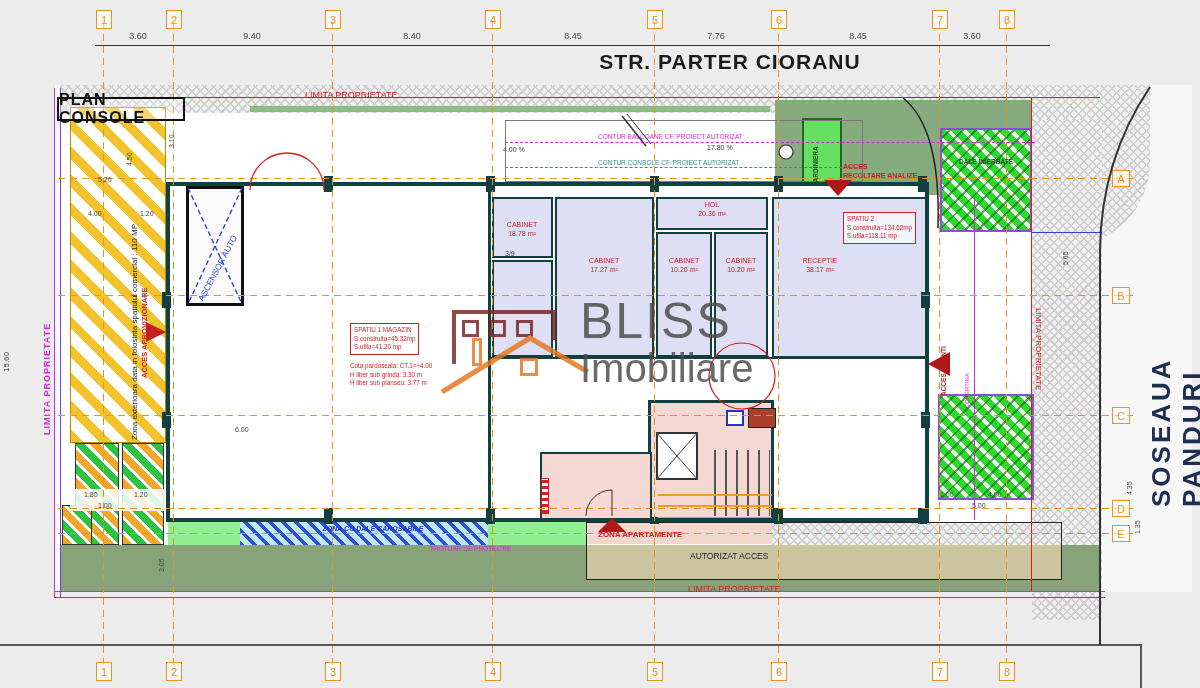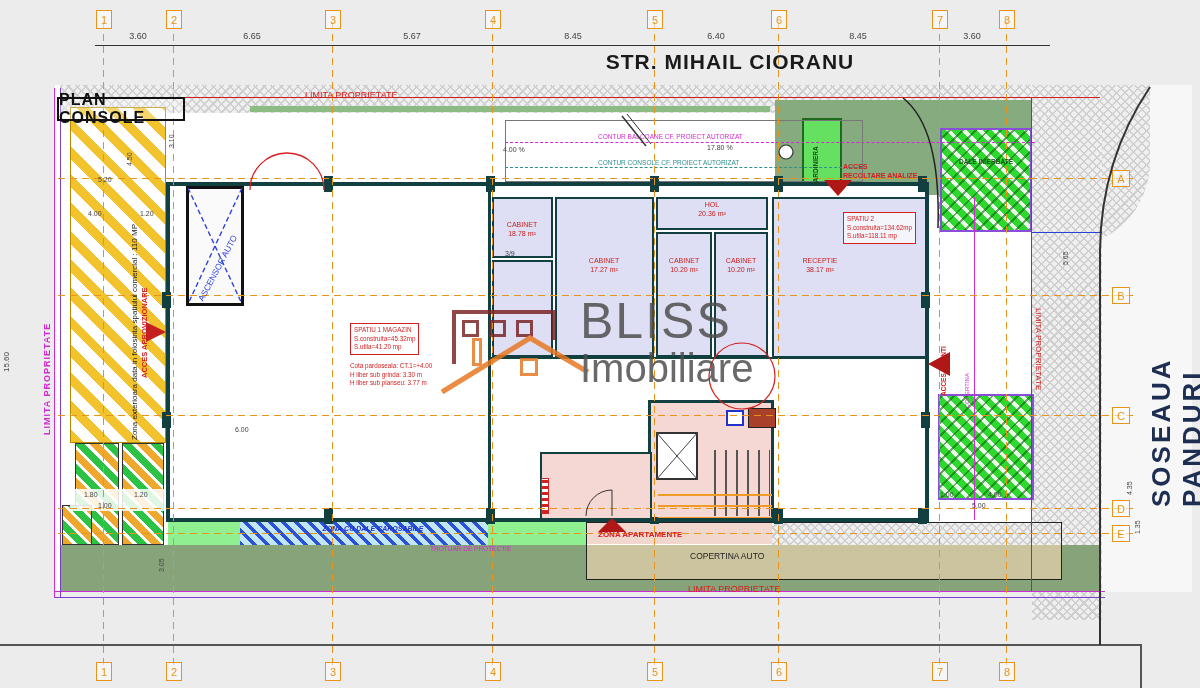--- a/index.html
+++ b/index.html
@@ -129,21 +129,21 @@
   <div class="abs ov" style="left:654px;top:20px;height:645px;"></div>
   <div class="abs ov" style="left:778px;top:20px;height:645px;"></div>
   <div class="abs ov" style="left:939px;top:20px;height:645px;"></div>
   <div class="abs ov" style="left:1006px;top:20px;height:645px;"></div>
   <div class="abs oh" style="left:58px;top:178px;width:1076px;"></div>
   <div class="abs oh" style="left:58px;top:295px;width:1076px;"></div>
   <div class="abs oh" style="left:58px;top:415px;width:1076px;"></div>
   <div class="abs oh" style="left:58px;top:508px;width:1076px;"></div>
   <div class="abs oh" style="left:58px;top:533px;width:1076px;"></div>
 
-  <div class="abs" style="left:595px;top:50px;width:270px;text-align:center;font-size:21px;font-weight:bold;color:#1a1a1a;letter-spacing:1px;">STR. MIHAIL CIORANU</div>
+  <div class="abs" style="left:595px;top:50px;width:270px;text-align:center;font-size:21px;font-weight:bold;color:#1a1a1a;letter-spacing:1px;">STR. PARTER CIORANU</div>
   <div class="abs" style="left:95px;top:45px;width:955px;height:0;border-top:1px solid #333;"></div>
 
   <div class="abs gmark" style="left:96px;top:10px;">1</div>
   <div class="abs gmark" style="left:166px;top:10px;">2</div>
   <div class="abs gmark" style="left:325px;top:10px;">3</div>
   <div class="abs gmark" style="left:485px;top:10px;">4</div>
   <div class="abs gmark" style="left:647px;top:10px;">5</div>
   <div class="abs gmark" style="left:771px;top:10px;">6</div>
   <div class="abs gmark" style="left:932px;top:10px;">7</div>
   <div class="abs gmark" style="left:999px;top:10px;">8</div>
@@ -157,24 +157,24 @@
   <div class="abs gmark" style="left:932px;top:662px;">7</div>
   <div class="abs gmark" style="left:999px;top:662px;">8</div>
 
   <div class="abs lmark" style="left:1112px;top:170px;">A</div>
   <div class="abs lmark" style="left:1112px;top:287px;">B</div>
   <div class="abs lmark" style="left:1112px;top:407px;">C</div>
   <div class="abs lmark" style="left:1112px;top:500px;">D</div>
   <div class="abs lmark" style="left:1112px;top:525px;">E</div>
 
   <div class="abs dim" style="left:113px;top:31px;width:50px;text-align:center;font-size:9px;">3.60</div>
-  <div class="abs dim" style="left:227px;top:31px;width:50px;text-align:center;font-size:9px;">6.65</div>
-  <div class="abs dim" style="left:387px;top:31px;width:50px;text-align:center;font-size:9px;">5.67</div>
+  <div class="abs dim" style="left:227px;top:31px;width:50px;text-align:center;font-size:9px;">9.40</div>
+  <div class="abs dim" style="left:387px;top:31px;width:50px;text-align:center;font-size:9px;">8.40</div>
   <div class="abs dim" style="left:548px;top:31px;width:50px;text-align:center;font-size:9px;">8.45</div>
-  <div class="abs dim" style="left:691px;top:31px;width:50px;text-align:center;font-size:9px;">6.40</div>
+  <div class="abs dim" style="left:691px;top:31px;width:50px;text-align:center;font-size:9px;">7.76</div>
   <div class="abs dim" style="left:833px;top:31px;width:50px;text-align:center;font-size:9px;">8.45</div>
   <div class="abs dim" style="left:947px;top:31px;width:50px;text-align:center;font-size:9px;">3.60</div>
 
   <div class="abs" style="left:57px;top:97px;width:128px;height:24px;border:2px solid #111;box-sizing:border-box;display:flex;align-items:center;justify-content:center;font-size:16px;font-weight:bold;color:#111;letter-spacing:1px;background:rgba(255,255,255,.3);">PLAN CONSOLE</div>
   <div class="abs" style="left:305px;top:90px;font-size:9px;color:#d42020;">LIMITA PROPRIETATE</div>
   <div class="abs" style="left:688px;top:584px;font-size:9px;color:#d42020;">LIMITA PROPRIETATE</div>
   <div class="abs vt" style="left:42px;top:240px;height:195px;font-size:9px;font-weight:bold;color:#d22ad2;letter-spacing:1px;">LIMITA PROPRIETATE</div>
   <div class="abs vtd" style="left:1034px;top:308px;height:120px;font-size:8px;color:#d42020;">LIMITA PROPRIETATE</div>
 
   <div class="abs vt" style="left:1146px;top:222px;height:285px;font-size:26px;font-weight:bold;color:#1d2e52;letter-spacing:3px;">SOSEAUA PANDURI</div>
@@ -232,21 +232,21 @@
   <div class="abs vt" style="left:812px;top:124px;height:62px;font-size:6.5px;color:#0f4d0f;font-weight:bold;">JARDINIERA</div>
   <div class="abs" style="left:940px;top:158px;width:92px;text-align:center;font-size:6.5px;font-weight:bold;color:#145314;">DALE INIERBATE</div>
   <div class="abs" style="left:843px;top:162px;font-size:7px;color:#d42020;font-weight:bold;line-height:1.3;">
     <div>ACCES</div>
     <div>RECOLTARE ANALIZE</div>
   </div>
   <div class="abs vt" style="left:940px;top:312px;height:84px;font-size:6.5px;font-weight:bold;color:#d42020;">ACCES CLIENTI</div>
   <div class="abs vt" style="left:964px;top:338px;height:70px;font-size:6px;color:#d22ad2;">COPERTINA</div>
 
   <div class="abs" style="left:598px;top:530px;font-size:8px;font-weight:bold;color:#d42020;">ZONA APARTAMENTE</div>
-  <div class="abs" style="left:690px;top:551px;font-size:8.5px;color:#222;">COPERTINA AUTO</div>
+  <div class="abs" style="left:690px;top:551px;font-size:8.5px;color:#222;">AUTORIZAT ACCES</div>
   <div class="abs" style="left:268px;top:525px;width:210px;text-align:center;font-size:7px;font-weight:bold;font-style:italic;color:#2233cc;">ZONA CU DALE CAROSABILE</div>
   <div class="abs" style="left:430px;top:545px;font-size:6.5px;color:#d22ad2;">TROTUAR DE PROTECTIE</div>
 
   <div class="abs dim" style="left:98px;top:176px;">5.20</div>
   <div class="abs dim" style="left:88px;top:210px;">4.00</div>
   <div class="abs dim" style="left:140px;top:210px;">1.20</div>
   <div class="abs dim vt" style="left:126px;top:138px;height:28px;">4.50</div>
   <div class="abs dim vt" style="left:168px;top:120px;height:28px;">3.10</div>
   <div class="abs dim vt" style="left:2px;top:336px;height:36px;font-size:8px;">15.60</div>
   <div class="abs dim vt" style="left:1062px;top:233px;height:32px;">5.65</div>

